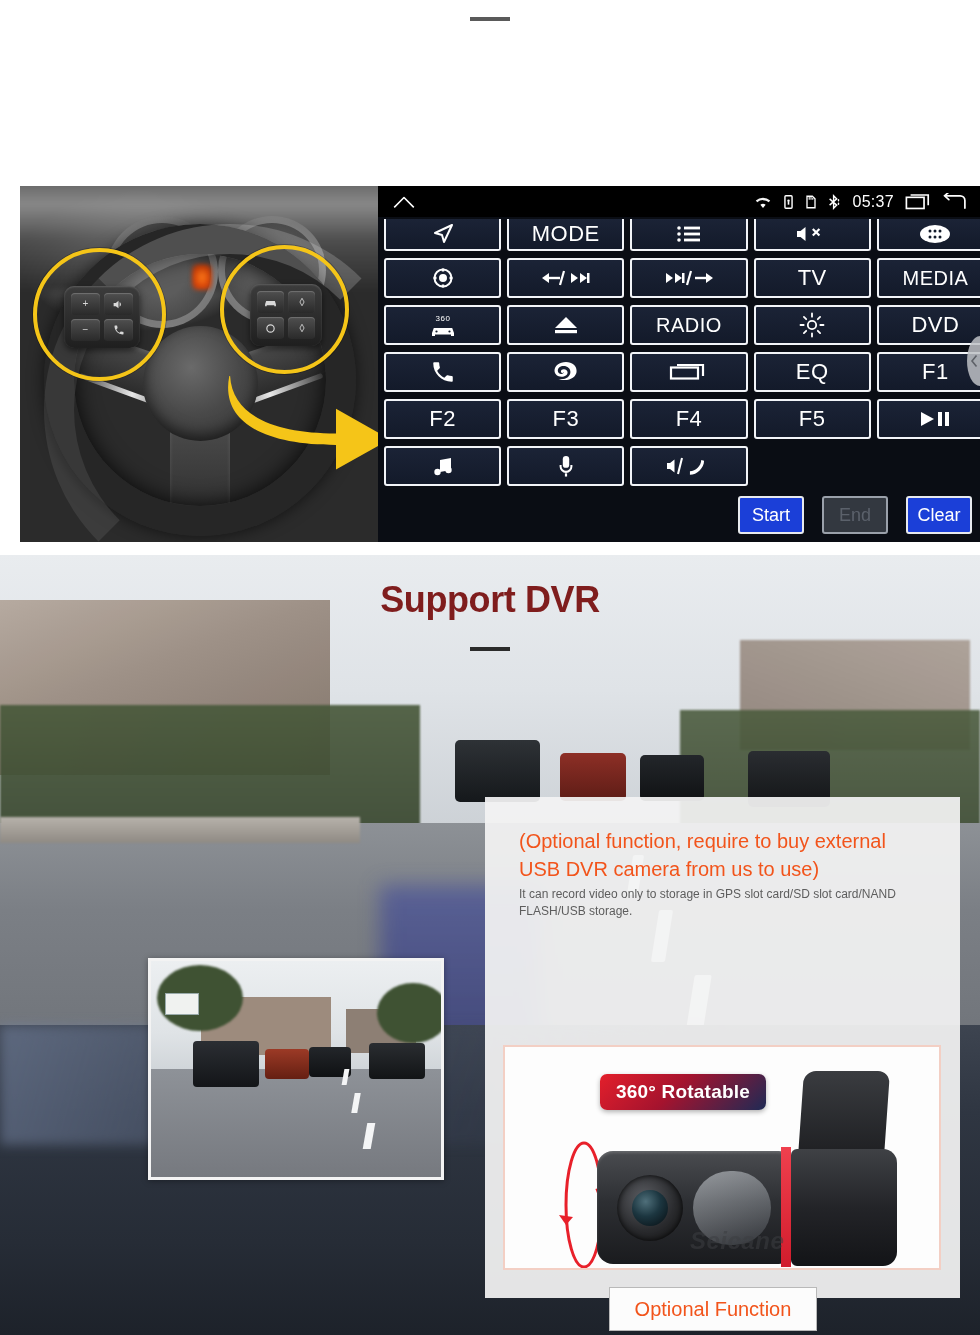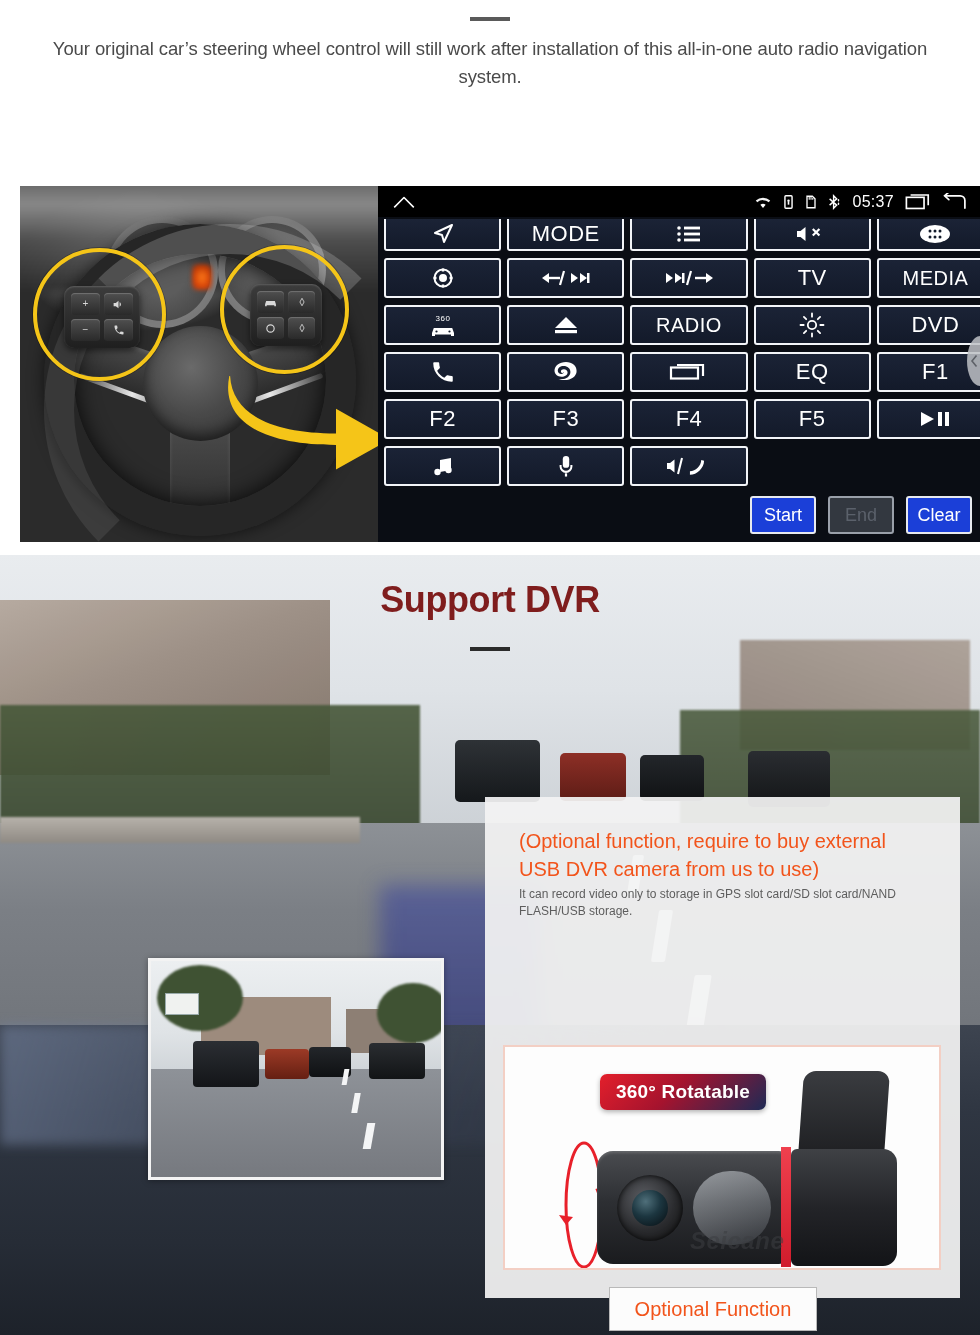--- a/index.html
+++ b/index.html
@@ -131,21 +131,21 @@
   .hu-btn{
     height:40px; border:2px solid #f2f4f8; border-radius:3px;
     background:linear-gradient(180deg,#1b2336 0%, #131a2a 100%);
     color:#fff; display:flex; align-items:center; justify-content:center;
     font-size:22px; letter-spacing:.5px;
   }
   .hu-btn.sm{ font-size:20px; }
   .hu-btn svg{ display:block; }
 
   .hu-actions{
-    position:absolute; right:8px; bottom:8px; display:flex; gap:12px;
+    position:absolute; right:8px; bottom:8px; display:flex; gap:18px;
   }
   .hu-act{
     width:66px; height:38px; border-radius:3px; display:flex; align-items:center;
     justify-content:center; font-size:18px; color:#fff; border:2px solid #e8eaee;
   }
   .act-primary{ background:#1b3fd8; }
   .act-disabled{ background:#333840; color:#5b616b; border-color:#9aa0aa; }
 
   .hu-scroll{
     position:absolute; right:-13px; top:150px; width:26px; height:50px;
@@ -268,21 +268,20 @@
     font-size:20px; display:flex; align-items:center; justify-content:center;
   }
 </style>
 </head>
 <body>
 
 <div class="page">
 
   <div class="sec1-head">
     <div class="title-rule"></div>
-    <div class="subtitle">Your original car’s steering wheel control will still work after installation of this all-in-one auto radio navigation system.</div>
   </div>
 
   <div class="band1">
 
     <div class="wheel-photo">
       <div class="wp-bg"></div>
       <div class="wp-dash"></div>
       <div class="wp-gauge wp-g1"></div>
       <div class="wp-gauge wp-g2"></div>
       <div class="wp-tell"></div>

